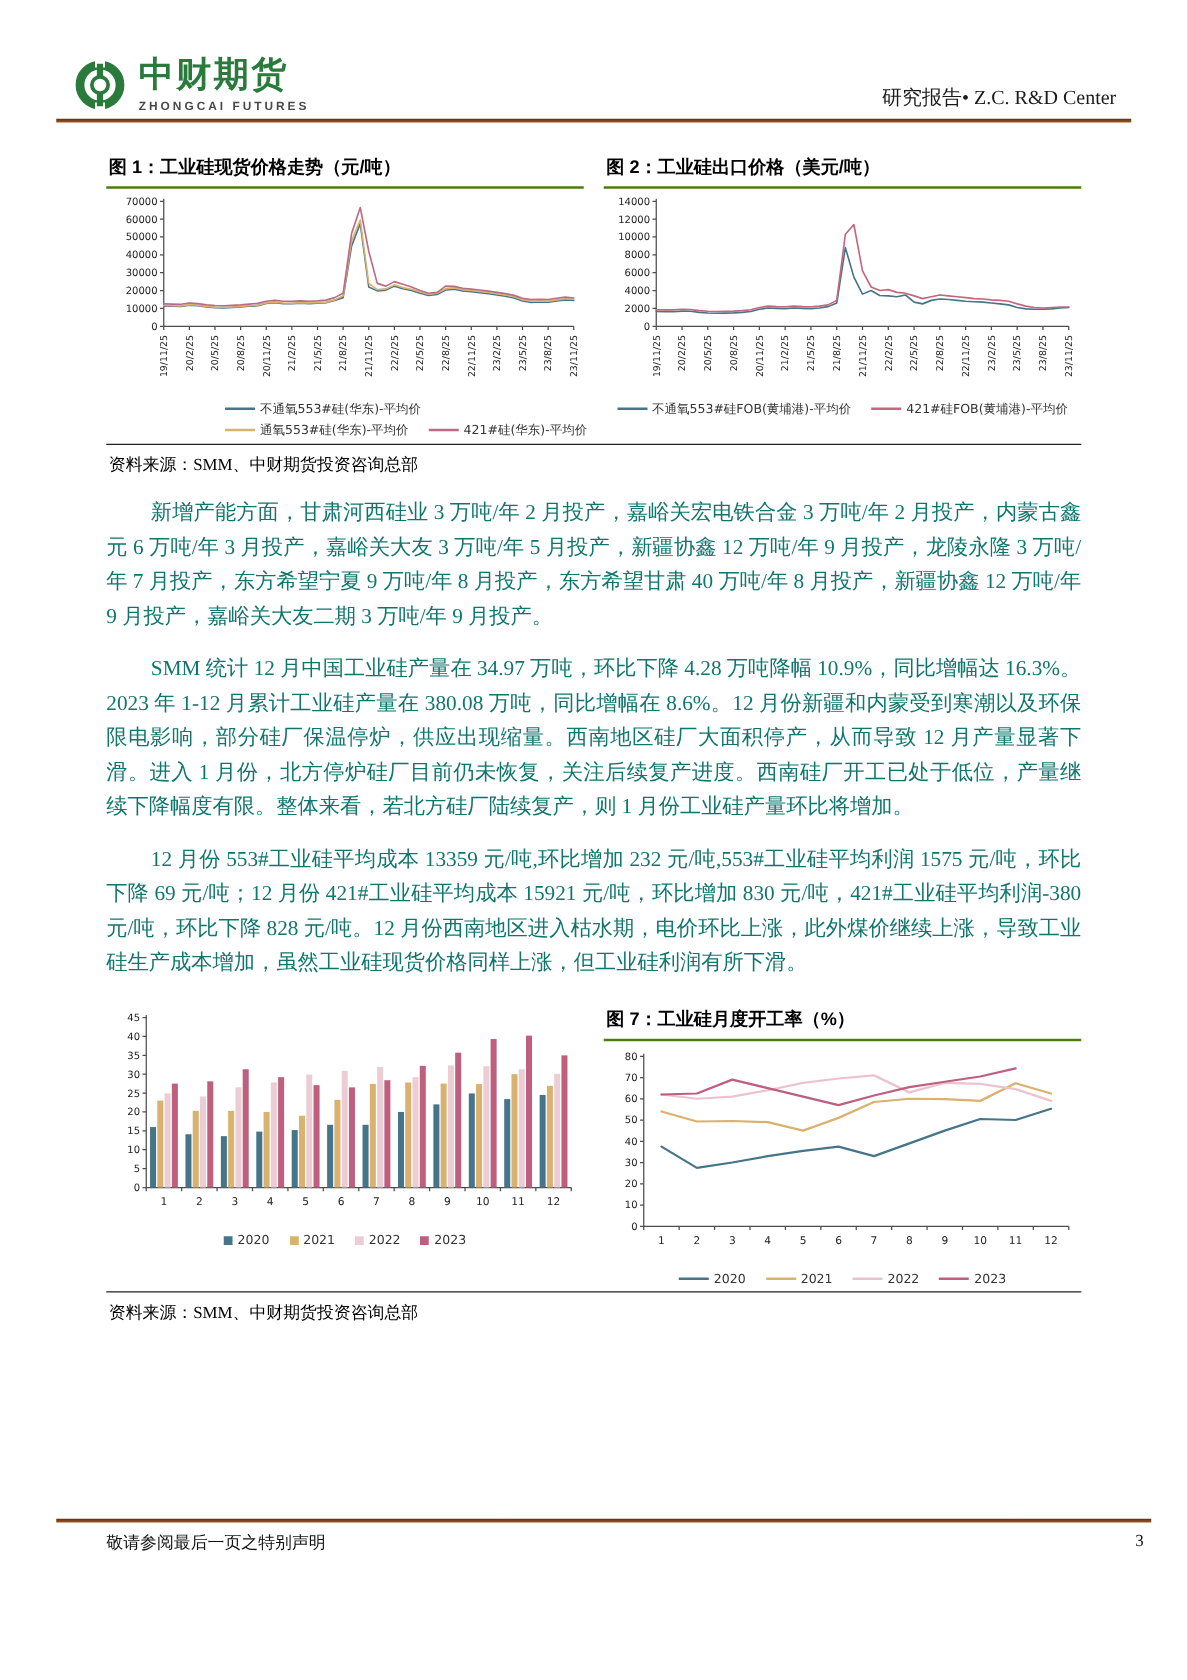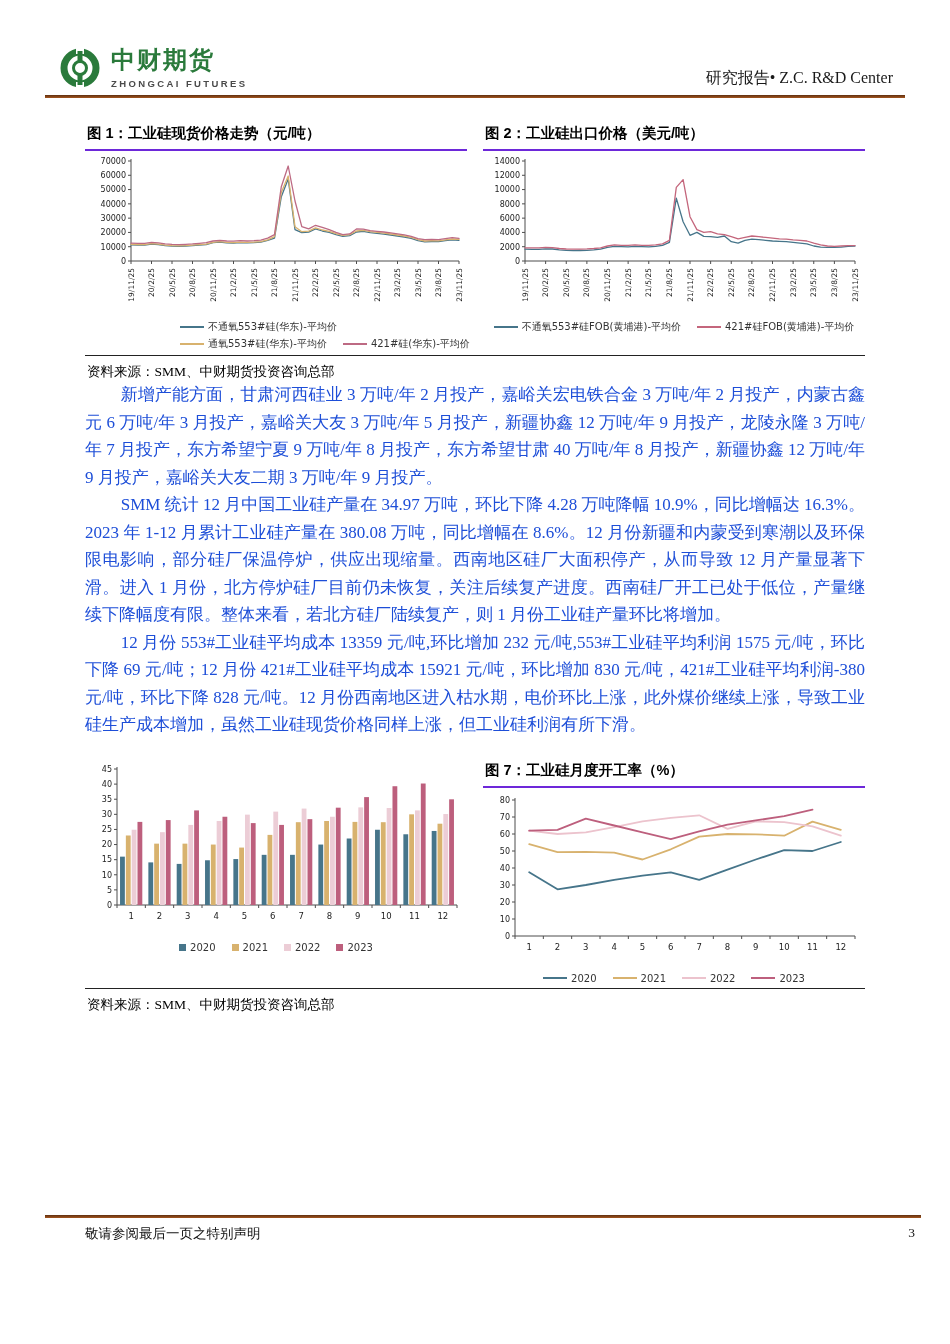--- a/index.html
+++ b/index.html
@@ -2,46 +2,46 @@
 <html><head>
 <meta charset="utf-8">
 <style>
   * { margin:0; padding:0; box-sizing:border-box; }
   body { background:#888; font-family:"Liberation Serif", serif; }
   .page { width:950px; height:1344px; background:#fff; margin:0 auto; position:relative;
           padding:45px 85px 0 85px; }
   
   .hdr { display:flex; justify-content:space-between; align-items:flex-end; margin:0 -28px; }
   .brand { display:flex; align-items:center; gap:8px; }
-  .brand-cn { font-family:"Liberation Sans",sans-serif; font-weight:bold; font-size:24px;
+  .brand-cn { font-family:"Liberation Sans",sans-serif; font-weight:bold; font-size:28px;
               color:#2a7a3b; letter-spacing:2px; line-height:1; }
   .brand-en { font-family:"Liberation Sans",sans-serif; font-weight:bold; font-size:9.5px;
               color:#4a4a4a; letter-spacing:2.4px; margin-top:6px; }
   .hdr-right { font-size:16px; color:#1a1a1a; padding-bottom:2px; }
   .rule-brown { height:3px; background:linear-gradient(#5e2f10,#a5561f); margin:4px -40px 0 -40px; }
   
   .charts-row { display:flex; justify-content:space-between; gap:16px; margin-top:26px; }
   .chart-block { width:382px; }
   .chart-title { font-family:"Liberation Sans",sans-serif; font-weight:bold; font-size:14.5px;
-                 color:#000; padding:0 0 6px 2px; border-bottom:2px solid #6d28d9; margin-bottom:4px; }
+                 color:#000; padding:0 0 6px 2px; border-bottom:2px solid #4d7c0f; margin-bottom:4px; }
   .chart-svg { display:block; }
   .chart-svg text { font-family:"DejaVu Sans",sans-serif; }
   .legend { display:flex; flex-wrap:wrap; justify-content:center; column-gap:16px; row-gap:3px;
             font-family:"DejaVu Sans",sans-serif; font-size:10px; color:#333; margin-top:13px; }
   .legend-left { justify-content:flex-start; width:300px; margin-left:95px; }
   .lg-item { display:inline-flex; align-items:center; gap:4px; white-space:nowrap; }
   .sw-line { display:inline-block; width:24px; height:2px; }
   .sw-box  { display:inline-block; width:7px; height:7px; }
   .source-line { border-top:1.5px solid #222; margin-top:4px; padding:7px 0 0 2px;
                  font-size:13.5px; color:#000; }
   
   .section-heading { font-family:"Liberation Sans",sans-serif; font-weight:bold; font-size:22.5px;
                      color:#000; letter-spacing:0.5px; margin:30px 0 6px 0; }
   .body-para { font-size:17px; line-height:1.62; text-align:justify; text-indent:2.1em;
-               color:#1d4ed8; }
+               color:#0f766e; margin-top:15px; }
   
   .pfooter { position:absolute; left:45px; right:29px; top:1215px; }
   .footer-row { display:flex; justify-content:space-between; padding:7px 6px 0 40px;
                 font-size:13.5px; color:#111; }
 </style>
 </head>
 <body>
 
 <div class="page">
 

